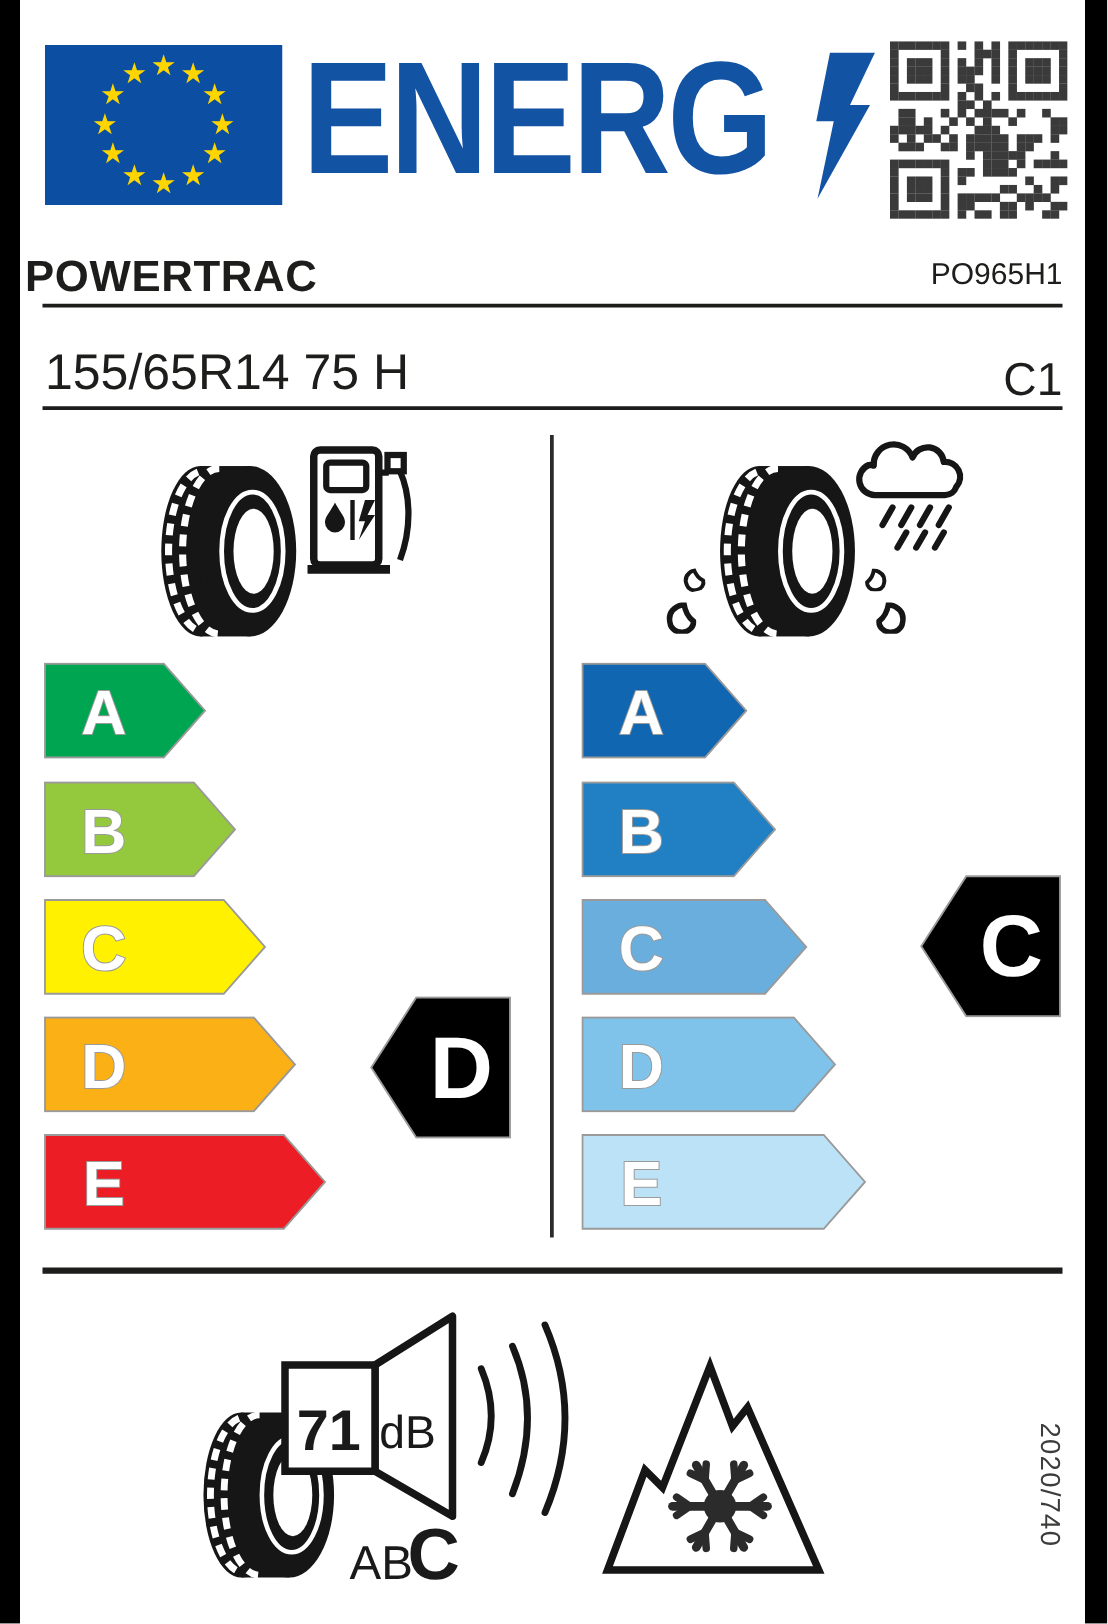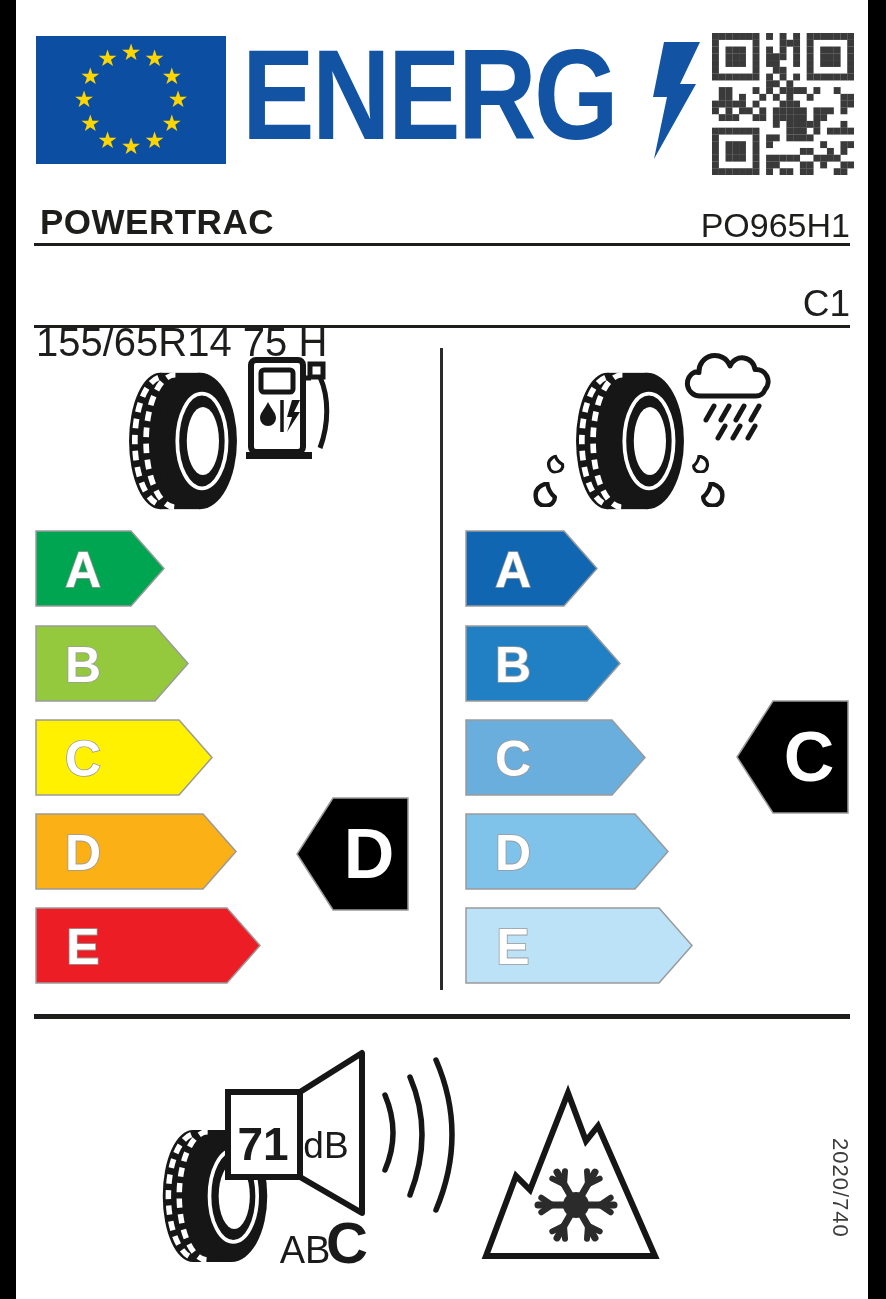--- a/index.html
+++ b/index.html
@@ -11,24 +11,24 @@
   .edgebar{position:absolute;top:0;height:1299px;background:#000;}
   .flag{position:absolute;left:36px;top:36px;width:190px;height:128px;}
   .energ{
     position:absolute;left:242px;top:30px;height:130px;display:flex;align-items:flex-start;gap:10px;
   }
   .energ-text{
     font-weight:bold;font-size:128px;line-height:130px;letter-spacing:-3px;
     transform:scaleX(0.85);transform-origin:left center;
   }
   .qr{position:absolute;left:712px;top:33px;width:142px;height:142px;}
-  .brand{position:absolute;left:40px;top:202px;font-size:35px;font-weight:bold;letter-spacing:.5px;text-align:right;}
-  .model{position:absolute;right:36px;top:206px;font-size:34px;margin-left:30px;}
+  .brand{position:absolute;left:20px;top:202px;font-size:35px;font-weight:bold;letter-spacing:.5px;text-align:right;}
+  .model{position:absolute;right:36px;top:206px;font-size:24px;margin-left:30px;}
   .rule{position:absolute;left:34px;width:816px;background:#1d1d1b;}
-  .dim{position:absolute;left:36px;top:276px;font-size:40px;margin-top:44px;}
+  .dim{position:absolute;left:36px;top:276px;font-size:40px;}
   .tclass{position:absolute;right:36px;top:283px;font-size:37px;}
   .vdiv{position:absolute;left:440px;top:348px;width:3px;height:642px;background:#2b2b2b;}
   .arrow-svg{position:absolute;display:block;}
   .al{font-family:"Liberation Sans",sans-serif;font-weight:bold;font-size:50px;fill:#fff;stroke:#9a9a9a;stroke-width:1.6px;paint-order:stroke;}
   .il{font-family:"Liberation Sans",sans-serif;font-weight:bold;font-size:70px;fill:#fff;}
   .nz{font-family:"Liberation Sans",sans-serif;fill:#1a1a1a;}
   .reg{
     position:absolute;left:853px;top:1138px;font-size:22px;color:#3c3c3b;white-space:nowrap;
     transform:rotate(90deg);transform-origin:0 0;letter-spacing:1px;
   }

